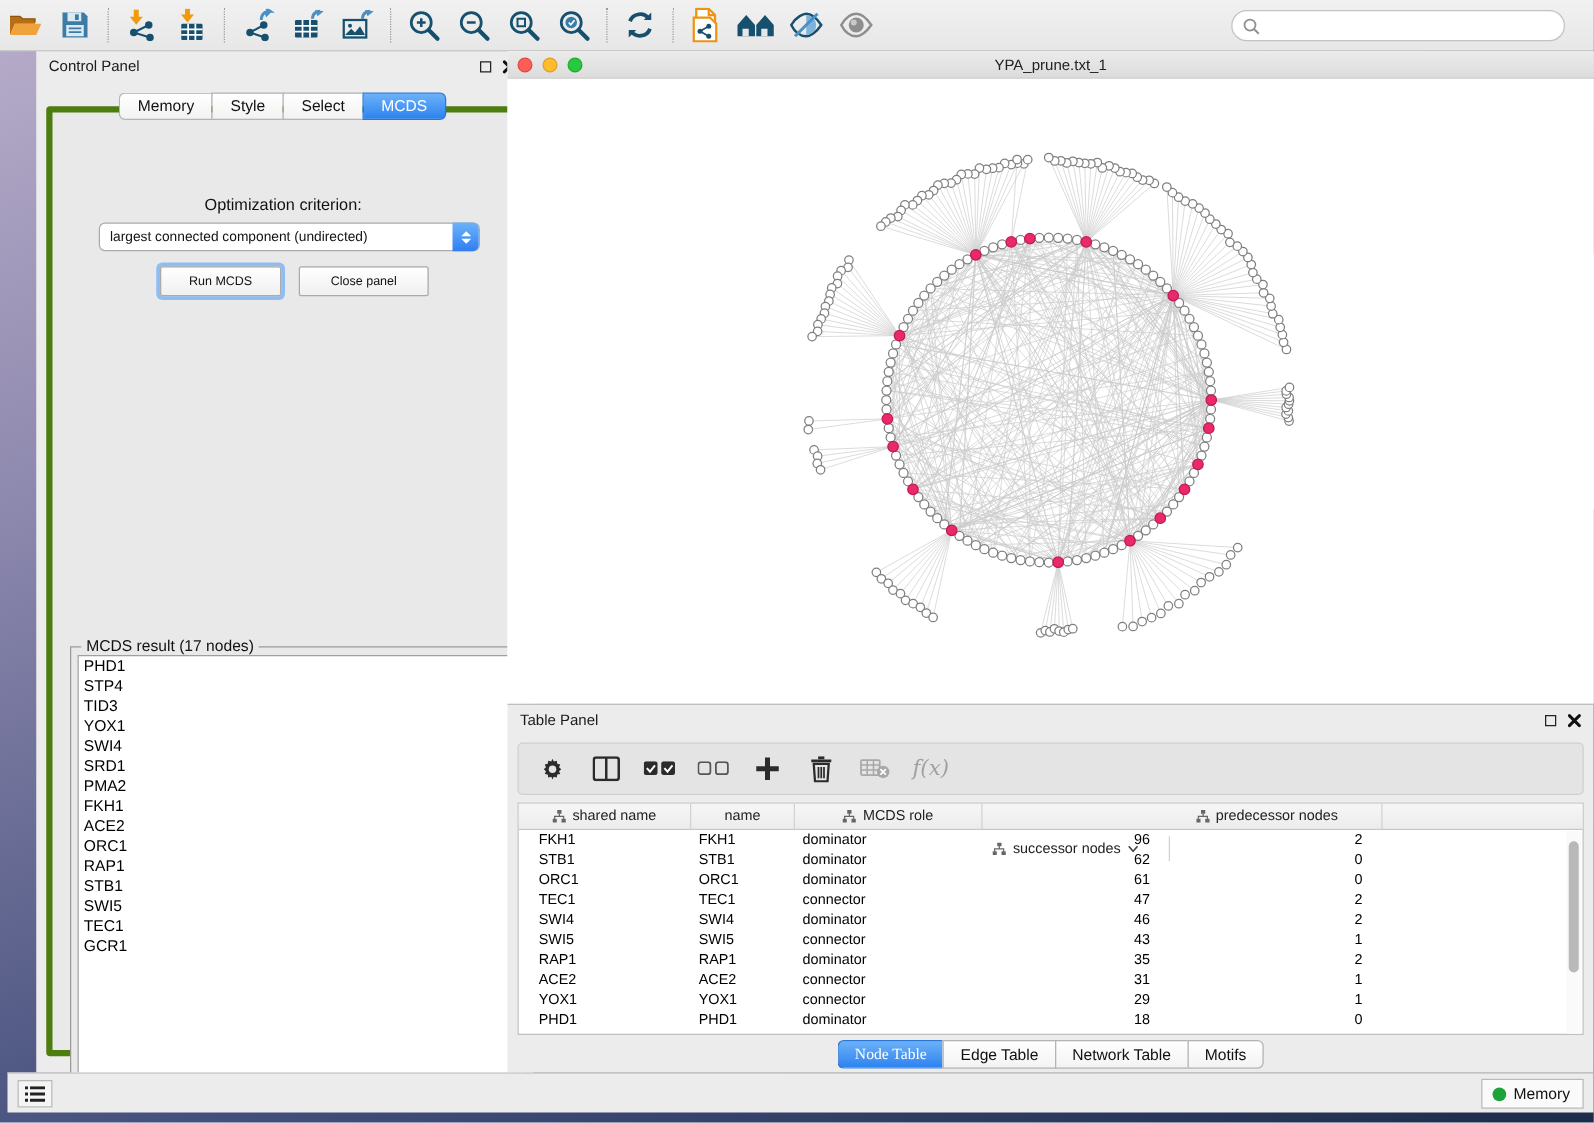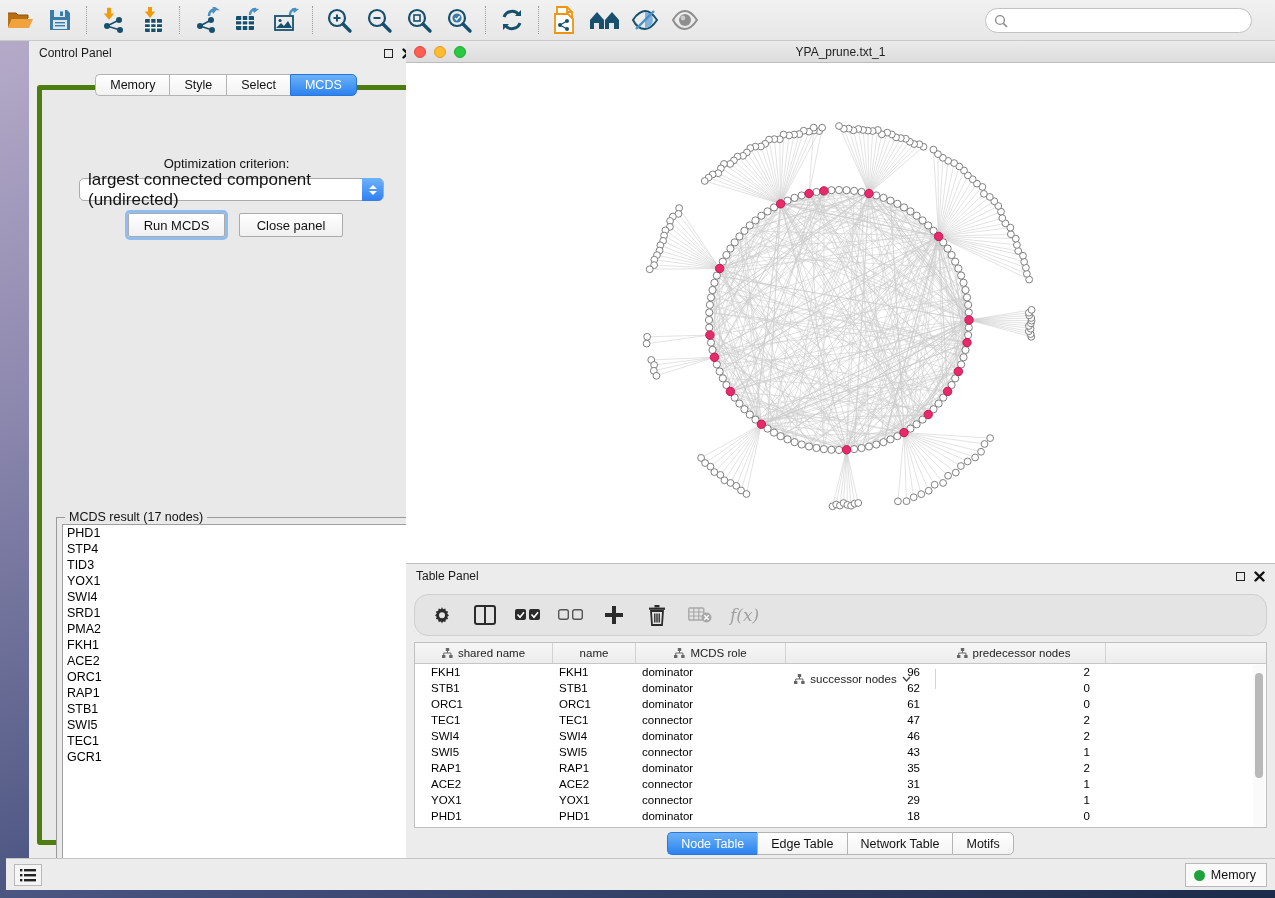--- a/index.html
+++ b/index.html
@@ -30,29 +30,29 @@
          border-right:none; font-size:12.5px; display:flex; align-items:center; color:#111; }
   .tab:first-child { border-radius:5px 0 0 5px; }
   .tab:last-child { border-right:1px solid #b4b4b4; border-radius:0 5px 5px 0; }
   .tab.sel { background:linear-gradient(#6cb2f8,#2c82f0); color:#fff; border-color:#2a76d8; }
 
   #cp-inner { position:absolute; left:8px; top:44px; width:379px; height:760px; background:#e9e9e9;
               border:5px solid #4d7c0f; border-radius:3px; }
   #opt-label { position:absolute; left:0; top:66px; width:100%; text-align:center; font-size:13px; color:#111; }
   #opt-select { position:absolute; left:37px; top:88px; width:305px; height:23px; background:#fff;
                 border:1px solid #ababab; border-radius:5px; display:flex; align-items:center;
-                font-size:17px; padding-left:8px; color:#111; }
+                font-size:11px; padding-left:8px; color:#111; }
   #opt-stepper { position:absolute; right:0px; top:-1px; width:21px; height:23px; border-radius:0 5px 5px 0;
                  background:linear-gradient(#6db3f9,#2f7ef2); display:flex; flex-direction:column;
                  align-items:center; justify-content:center; }
   .chev { width:0; height:0; border-left:4px solid transparent; border-right:4px solid transparent; }
   .chev.up { border-bottom:4px solid #fff; margin-bottom:2px; }
   .chev.dn { border-top:4px solid #fff; }
   .pbtn { position:absolute; top:123px; height:24px; background:linear-gradient(#ffffff,#f0f0f0);
-          border:1px solid #ababab; border-radius:2px; font-size:13px; color:#111;
+          border:1px solid #ababab; border-radius:2px; font-size:10px; color:#111;
           display:flex; align-items:center; justify-content:center; font-family:"Liberation Sans",sans-serif; }
   #run-btn { left:86px; width:97px; box-shadow:0 0 0 3px rgba(94,166,246,.65); }
   #closep-btn { left:197px; width:104px; }
 
   #mcds-group { position:absolute; left:14px; top:427px; width:371px; height:371px;
                 border:1px solid #9a9a9a; background:#e9e9e9; }
   #mcds-legend { position:absolute; left:8px; top:-8px; background:#e9e9e9; padding:0 4px; font-size:12.5px; color:#111; }
   #mcds-list { position:absolute; left:5px; top:6px; width:360px; height:358px; background:#fff;
                border:1px solid #9f9f9f; overflow:hidden; }
   #mcds-scroll { position:absolute; right:0; top:0; width:13px; height:100%; background:#f4f4f4; border-left:1px solid #ddd; }
@@ -63,21 +63,21 @@
   #net-titlebar { position:absolute; left:0; top:0; width:100%; height:22px;
                   background:linear-gradient(#ebebeb,#dcdcdc); border-bottom:1px solid #bdbdbd;
                   display:flex; align-items:center; }
   .light { width:12px; height:12px; border-radius:50%; margin-left:8px; }
   #net-title { position:absolute; width:100%; text-align:center; font-size:12px; color:#222; }
   #network-canvas { position:absolute; left:0; top:22px; width:869px; height:500px; background:#fff; }
 
   
   #table-panel { left:406px; top:563px; width:869px; height:295px; background:#ececec; border-top:1px solid #bfbfbf; }
   #tp-toolbar { position:absolute; left:8px; top:30px; width:853px; height:42px; background:#e4e4e4;
-                border:1px solid #cfcfcf; border-radius:14px; display:flex; align-items:center; padding-left:14px; gap:17px; }
+                border:1px solid #cfcfcf; border-radius:4px; display:flex; align-items:center; padding-left:14px; gap:17px; }
   .tp-icon { display:flex; align-items:center; justify-content:center; width:26px; height:26px; }
   #fx-label { font-family:"DejaVu Serif",serif; font-style:italic; font-size:17px; color:#a0a0a0; }
 
   #data-table { position:absolute; left:8px; top:78px; width:853px; height:186px; background:#fff; border:1px solid #c0c0c0; }
   #thead { display:flex; height:21px; background:linear-gradient(#f6f6f6,#ececec); border-bottom:1px solid #c6c6c6; }
   .th { display:flex; align-items:center; justify-content:center; gap:5px; font-size:11.5px; color:#222;
         border-right:1px solid #d2d2d2; height:100%; }
   .trow { display:flex; height:16px; align-items:center; }
   .td { font-size:11.5px; color:#000; white-space:nowrap; overflow:hidden; }
   .c1 { width:138px; padding-left:16px; }
@@ -87,21 +87,21 @@
   .c5 { width:170px; padding-right:16px; text-align:right; }
   .cfill { flex:1; border-right:none !important; }
   #tbl-scroll { position:absolute; right:1px; top:22px; width:12px; height:162px; background:#fafafa; }
   #tbl-thumb { position:absolute; right:2px; top:8px; width:8px; height:105px; background:#b9b9b9; border-radius:4px; }
 
   #bottom-tabs { position:absolute; left:0; top:268px; width:100%; display:flex; justify-content:center; }
   .btab { height:23px; padding:0 13px; background:linear-gradient(#ffffff,#f3f3f3); border:1px solid #b4b4b4;
           border-right:none; font-size:12.5px; color:#111; display:flex; align-items:center; }
   .btab:first-child { border-radius:5px 0 0 5px; }
   .btab:last-child { border-right:1px solid #b4b4b4; border-radius:0 5px 5px 0; }
-  .btab.sel { background:linear-gradient(#6cb2f8,#2c82f0); color:#fff; border-color:#2a76d8; }
+  .btab.sel { background:linear-gradient(#6cb2f8,#2c82f0); color:#fff; border-color:#2a76d8;font-family:Liberation Serif, serif; }
 
   
   #status-bar { left:6px; top:858px; width:1269px; height:32px; background:#ececec; border-top:1px solid #c6c6c6; }
   #list-btn { position:absolute; left:8px; top:5px; width:28px; height:22px; background:#f5f5f5;
               border:1px solid #b9b9b9; display:flex; align-items:center; justify-content:center; }
   #memory-btn { position:absolute; right:8px; top:4px; height:24px; padding:0 10px 0 8px; background:#fafafa;
                 border:1px solid #b9b9b9; display:flex; align-items:center; gap:6px; font-size:12.5px; color:#111; }
   #mem-dot { width:11px; height:11px; border-radius:50%; background:#1ea33c; }
 
   svg { display:block; }

